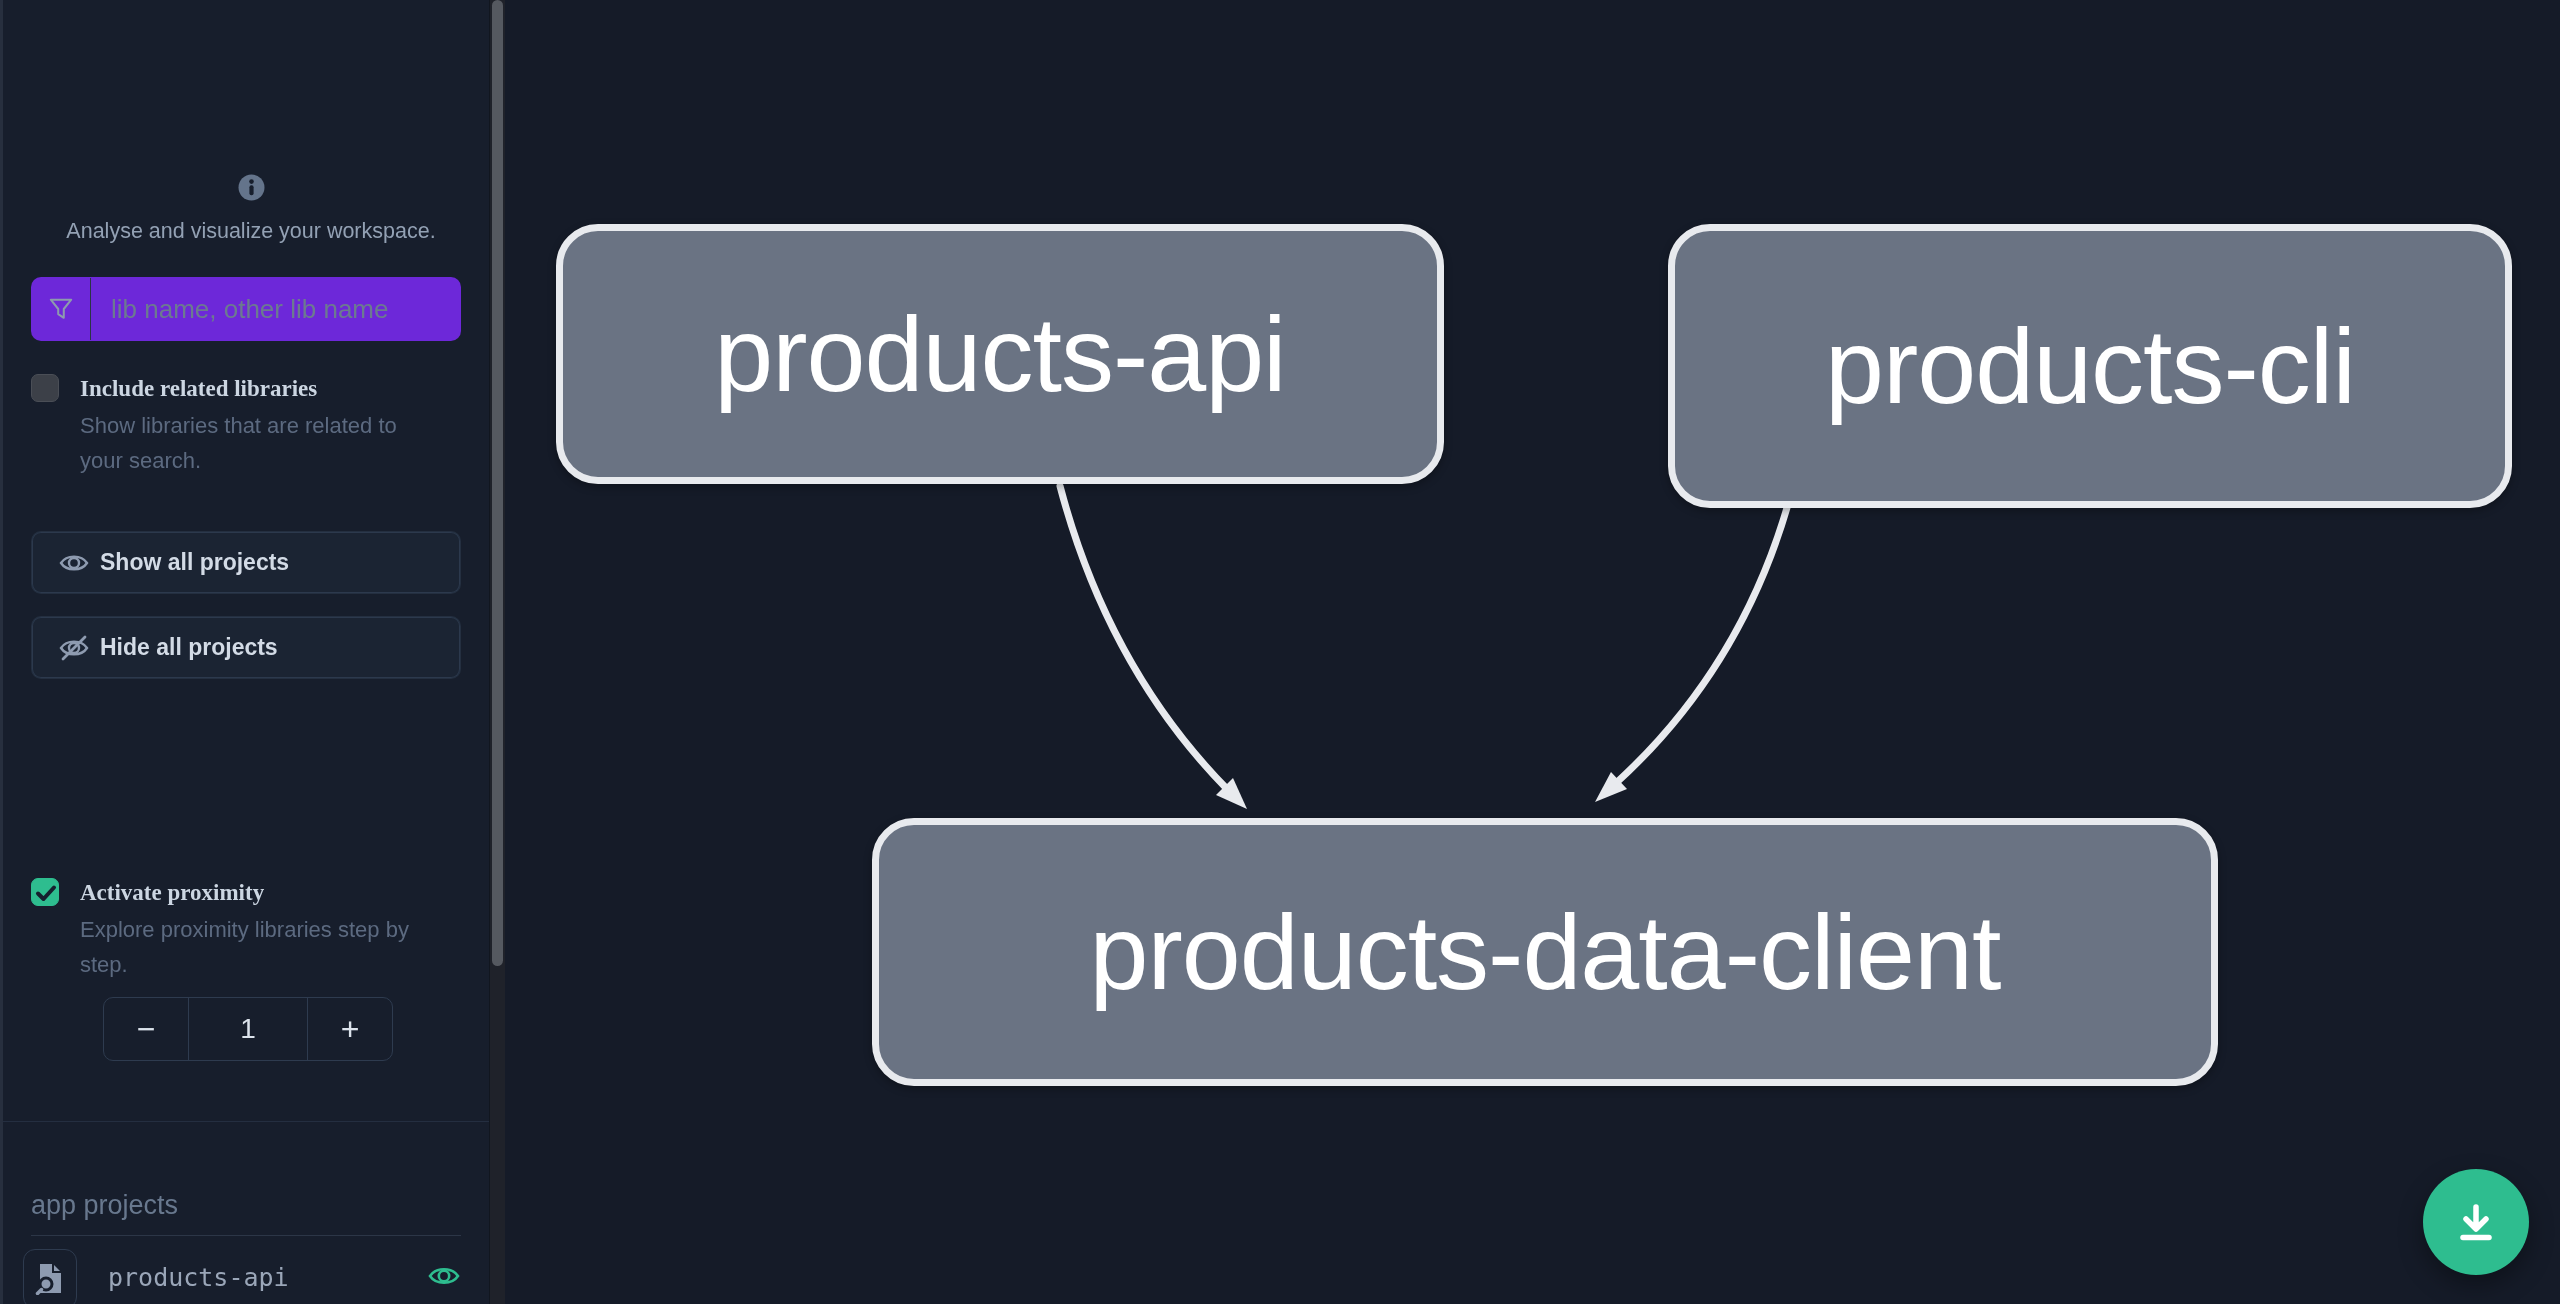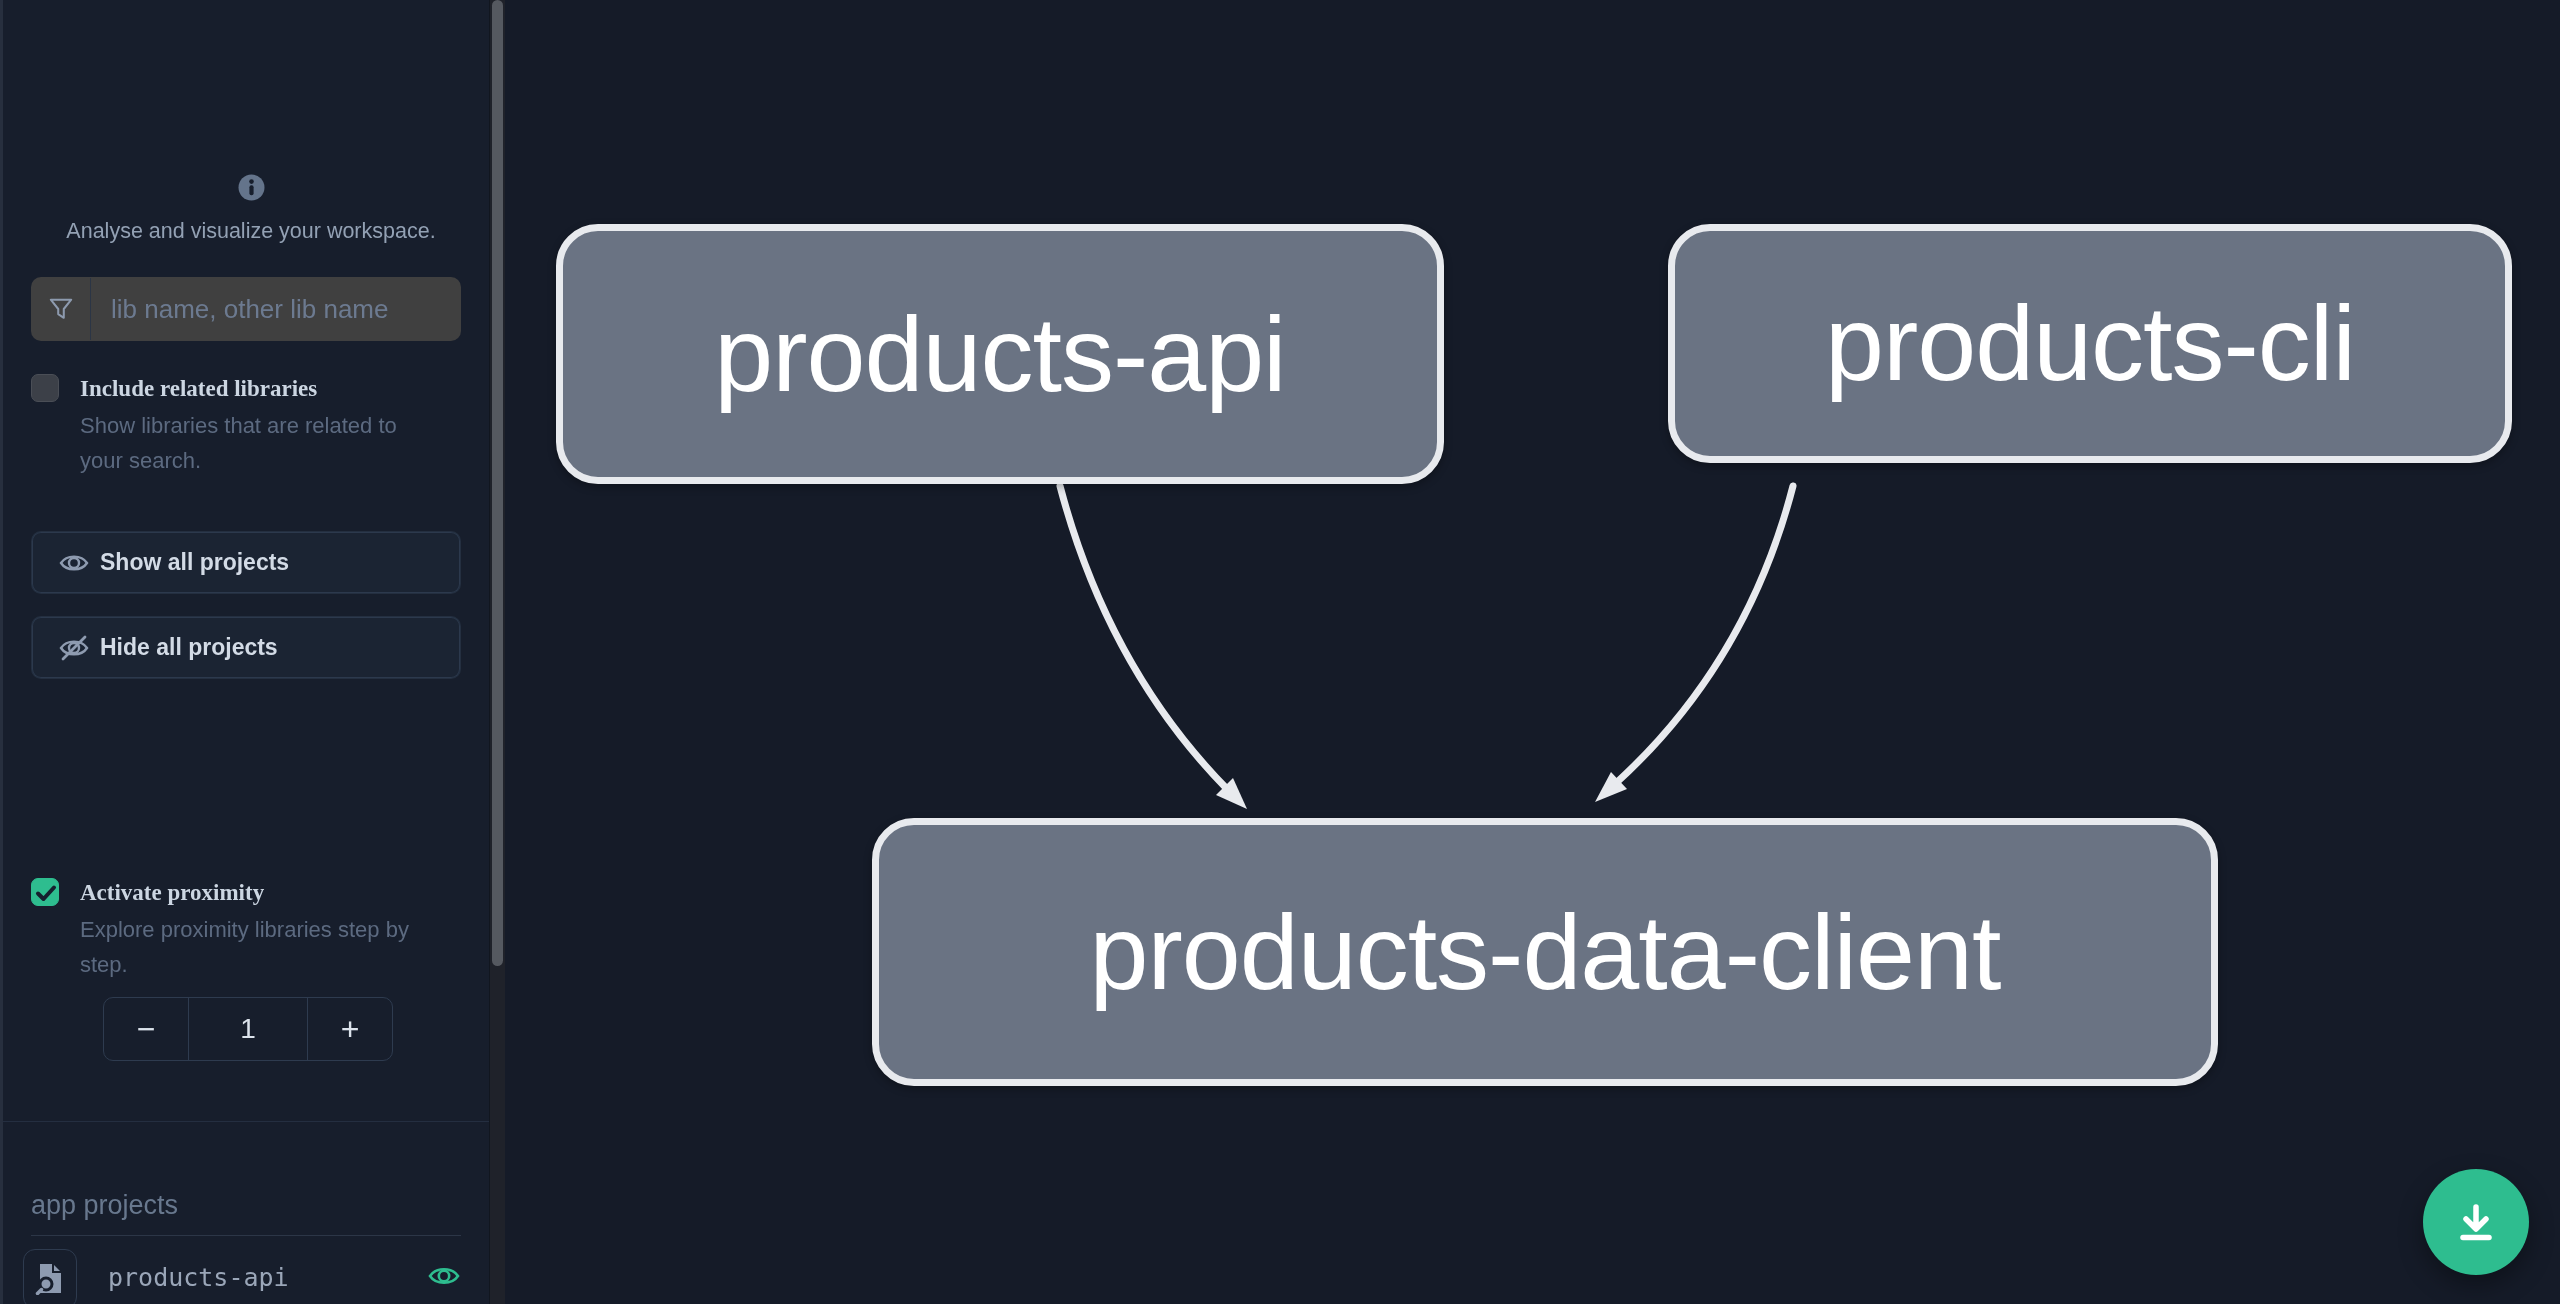--- a/index.html
+++ b/index.html
@@ -26,21 +26,21 @@
     font-size:35px; font-weight:700; color:#ffffff; letter-spacing:.2px;
   }
   .monitor-icon { position:absolute; left:414px; top:60px; width:36px; height:36px; }
 
   .tagline-row { position:absolute; left:28px; top:174px; width:440px; display:flex; align-items:center; gap:18px;flex-direction:column; }
   .info-icon { width:27px; height:27px; flex:0 0 auto; }
   .tagline-text { font-size:21.5px; font-weight:500; color:#93a1b4; }
 
   .search-box {
     position:absolute; left:28px; top:277px; width:430px; height:64px;
-    background:#404040; border:1px solid #28324300; border-radius:10px;
+    background:#6d28d9; border:1px solid #28324300; border-radius:10px;
     display:flex; align-items:stretch; overflow:hidden;
   }
   .search-icon-seg {
     width:59px; display:flex; align-items:center; justify-content:center;
     border-right:1px solid #2b3545; flex:0 0 auto;
   }
   .search-box input {
     flex:1; background:transparent; border:none; outline:none;
     padding:0 20px; font-size:26px; color:#c6d0dd;
     font-family:"Liberation Sans","DejaVu Sans",sans-serif;
@@ -112,21 +112,21 @@
     position:absolute;
     background:#6a7383;
     border:7px solid #e8eaee;
     border-radius:42px;
     display:flex; align-items:center; justify-content:center;
     color:#ffffff; font-size:106px; font-weight:400; letter-spacing:-1px;
     cursor:pointer;
     box-shadow:0 3px 8px rgba(0,0,0,.30);
   }
   .node-products-api        { left:556px;  top:224px; width:888px;  height:260px; }
-  .node-products-cli        { left:1668px; top:224px; width:844px;  height:239px; }
+  .node-products-cli        { left:1668px; top:224px; width:844px;  height:284px; }
   .node-products-data-client{ left:872px;  top:818px; width:1346px; height:268px; }
 
   .fab {
     position:absolute; left:2423px; top:1169px; width:106px; height:106px;
     border-radius:50%; background:#2ebd8f; border:none; cursor:pointer;
     display:flex; align-items:center; justify-content:center;
     box-shadow:0 10px 24px rgba(0,0,0,.35);
   }
 </style>
 </head>

